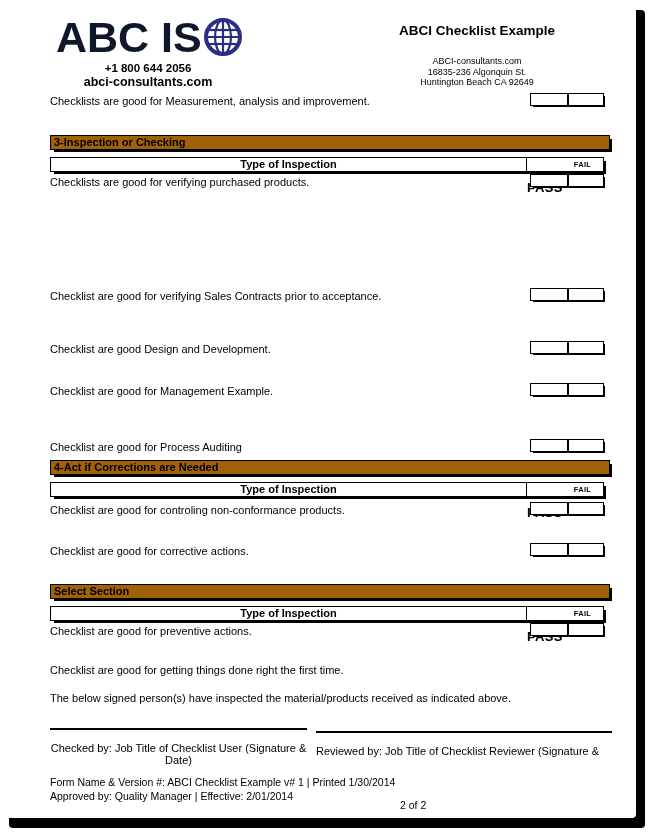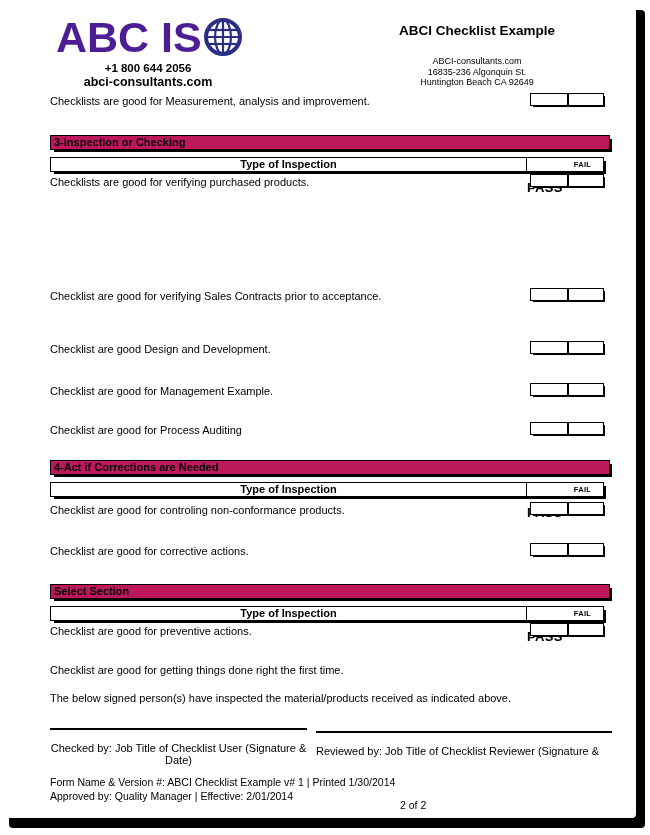--- a/index.html
+++ b/index.html
@@ -8,39 +8,39 @@
     font-family:"Liberation Sans",sans-serif;color:#000;overflow:hidden;
   }
   .sheet{
     position:absolute;left:0;top:0;width:636px;height:818px;
     background:#fff;border-radius:4px;box-shadow:9px 10px 0 0 #000;
   }
   .abs{position:absolute;}
 
   
   .logo-row{left:56px;top:14px;display:flex;align-items:center;}
-  .logo-text{font-size:43px;font-weight:bold;color:#4c1d95;letter-spacing:0px;line-height:1;}
+  .logo-text{font-size:43px;font-weight:bold;color:#0f172a;letter-spacing:0px;line-height:1;}
   .globe{margin-left:1px;margin-top:3px;}
   .phone{left:56px;top:62px;width:184px;text-align:center;font-weight:bold;font-size:11.5px;}
   .site{left:56px;top:75px;width:184px;text-align:center;font-weight:bold;font-size:12.5px;}
   .rtitle{left:338px;top:23px;width:278px;text-align:center;font-weight:bold;font-size:13.5px;}
   .raddr{left:338px;top:56px;width:278px;text-align:center;font-size:9px;line-height:10.5px;}
 
   
   .crow{left:50px;width:554px;display:flex;justify-content:space-between;align-items:flex-start;}
   .rtext{font-size:11px;line-height:14px;padding-top:1px;}
   .pair{display:flex;width:74px;height:13px;flex:none;box-shadow:2px 2px 0 -1px #000;background:#fff;}
   .cell{flex:1;border:1px solid #000;}
   .cell + .cell{border-left:none;box-shadow:inset 1px 0 0 #000;}
 
   
   .sechead{
     left:50px;width:555px;height:13px;border:1px solid #000;
     font-weight:bold;font-size:11px;line-height:13px;padding-left:3px;
-    box-shadow:3px 3px 0 -1px #000;background:#be185d;
+    box-shadow:3px 3px 0 -1px #000;background:#a16207;
   }
   
   .thead{
     left:50px;width:552px;height:13px;border:1px solid #000;display:flex;
     font-weight:bold;box-shadow:3px 3px 0 -1px #000;background:#fff;
   }
   .tcol{flex:1;text-align:center;font-size:11px;line-height:13px;border-right:1px solid #000;}
   .pcol{width:34px;text-align:left;font-size:13px;line-height:13px;letter-spacing:.3px;border-right:1px solid #000;margin-top:23px;}
   .fcol{width:41px;text-align:center;font-size:7.5px;line-height:13px;letter-spacing:.3px;}
 
@@ -121,21 +121,21 @@
       <div class="cell"></div>
     </div>
   </div>
   <div class="abs crow" style="top:383px">
     <div class="rtext">Checklist are good for Management Example.</div>
     <div class="pair">
       <div class="cell"></div>
       <div class="cell"></div>
     </div>
   </div>
-  <div class="abs crow" style="top:422px">
+  <div class="abs crow" style="top:439px">
     <div class="rtext">Checklist are good for Process Auditing</div>
     <div class="pair">
       <div class="cell"></div>
       <div class="cell"></div>
     </div>
   </div>
 
   <div class="abs sechead" style="top:460px">4-Act if Corrections are Needed</div>
   <div class="abs thead" style="top:482px">
     <div class="tcol">Type of Inspection</div>

